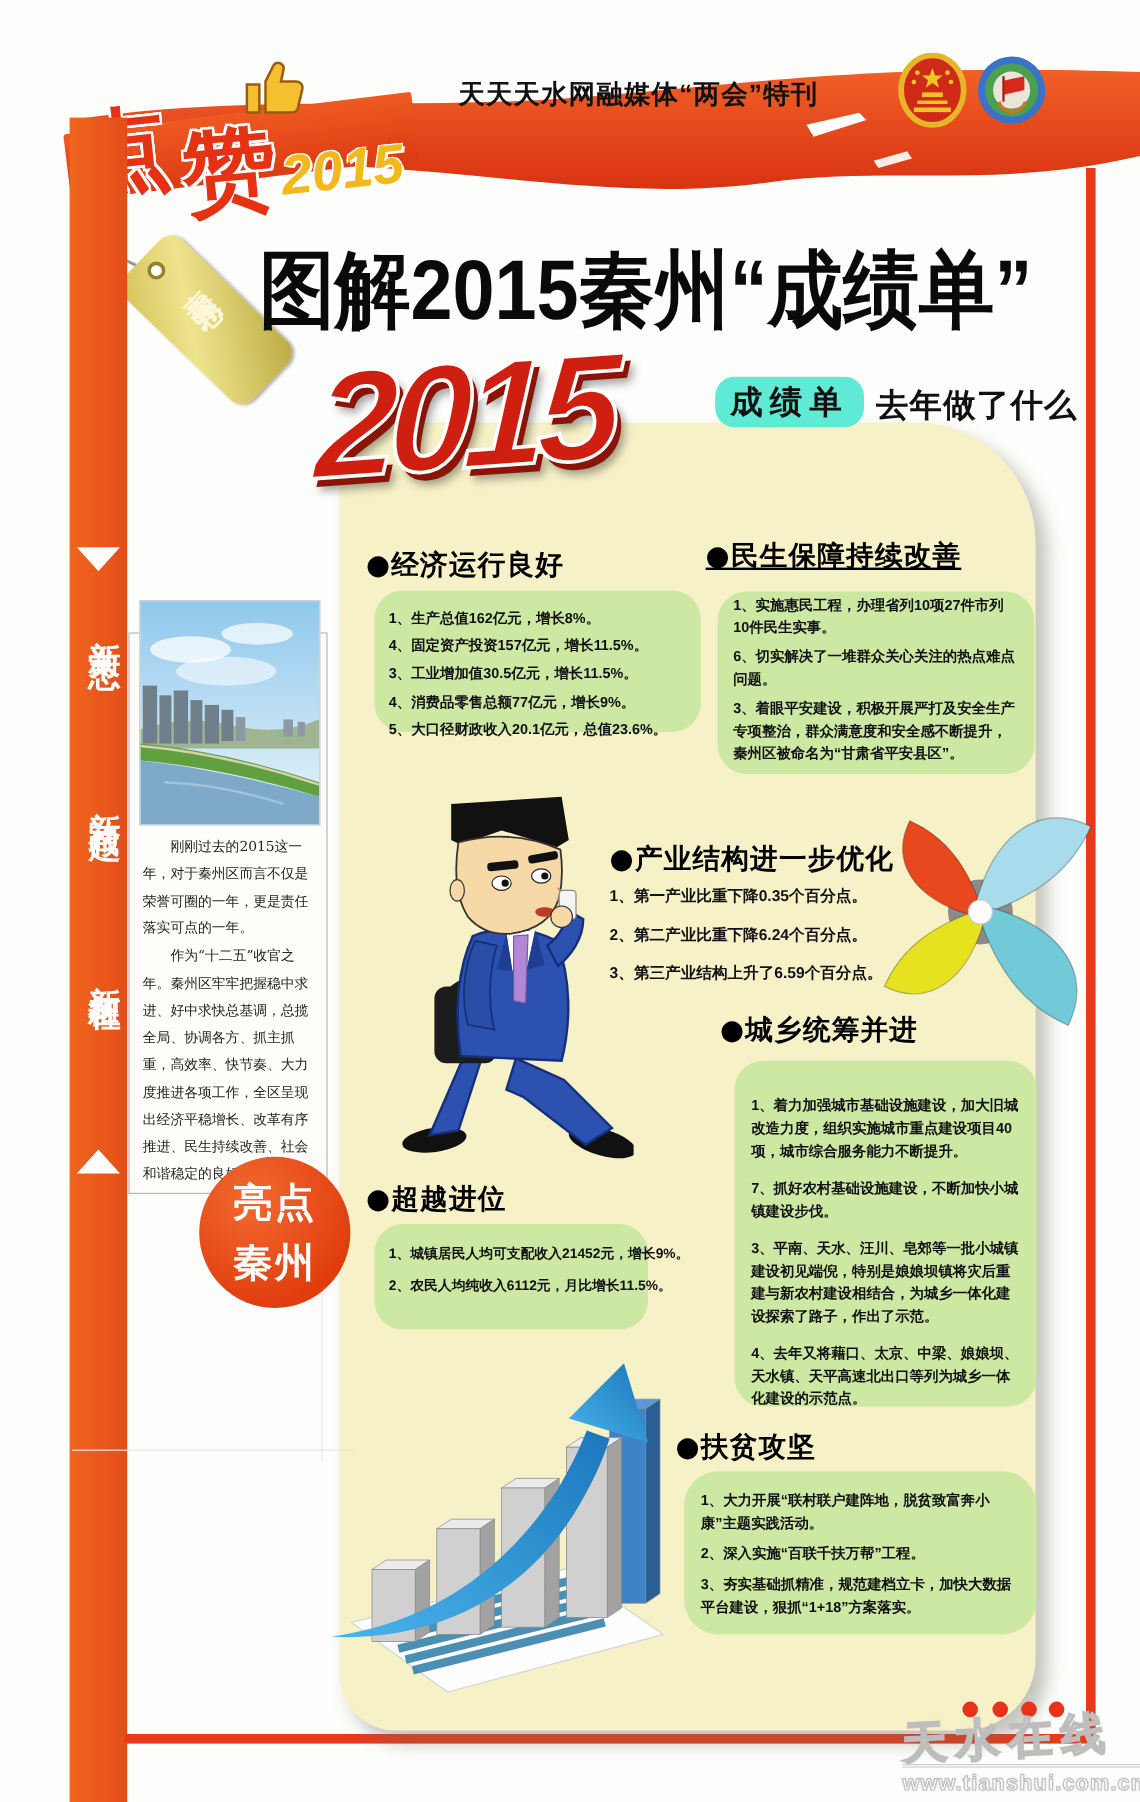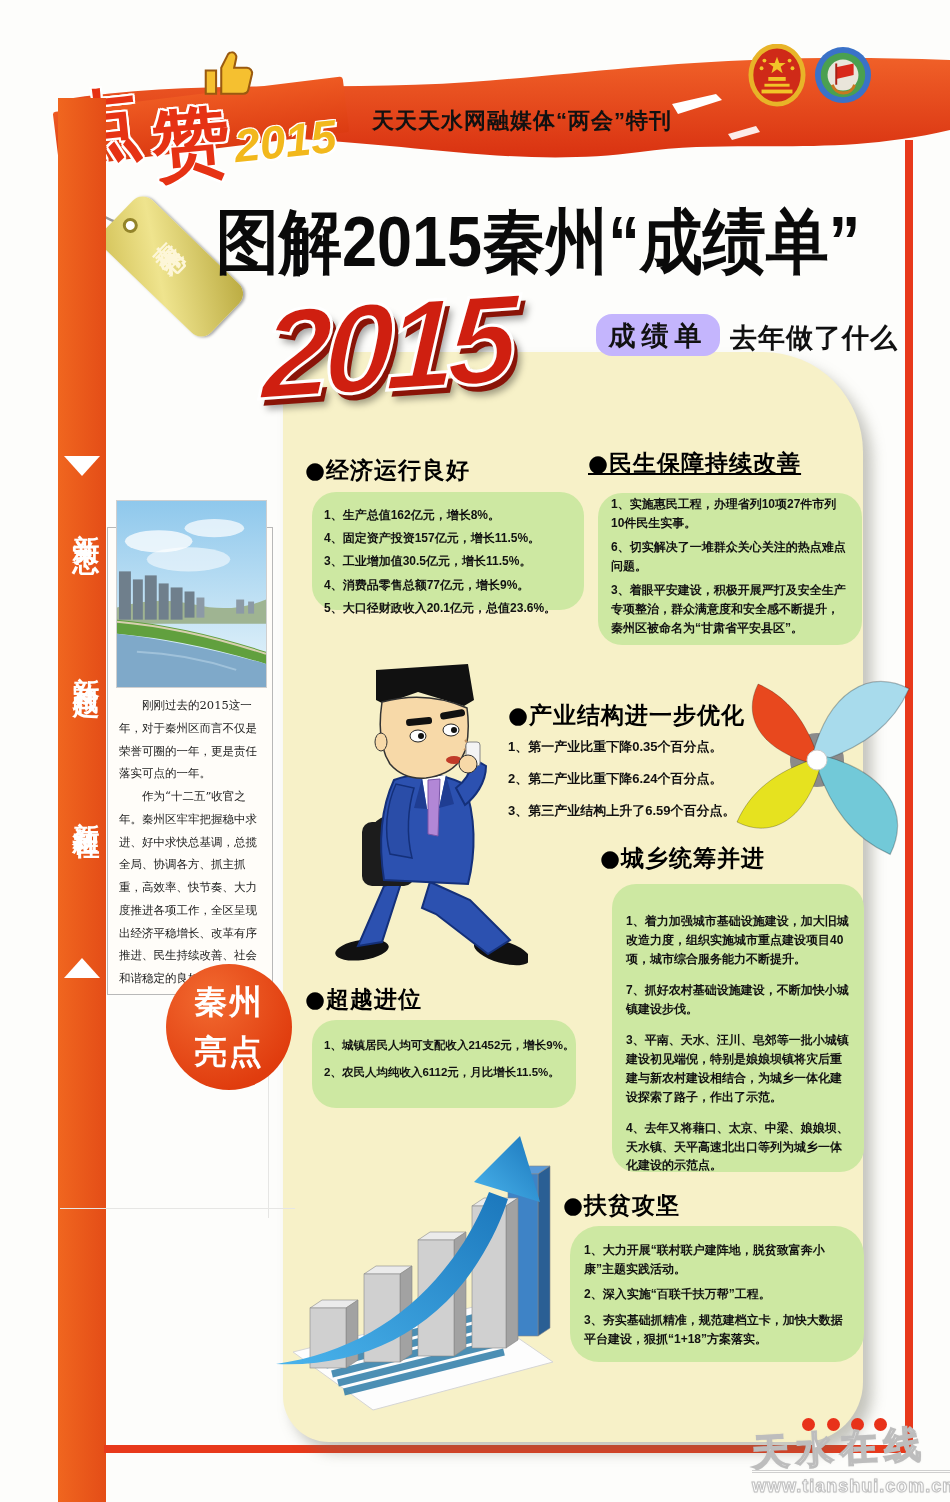--- a/index.html
+++ b/index.html
@@ -1,22 +1,22 @@
 <!DOCTYPE html>
 <html><head>
 <meta charset="utf-8">
 <style>
   html,body{margin:0;padding:0;}
   #page{position:relative;width:950px;height:1502px;background:#fdfdfb;overflow:hidden;
         font-family:"Liberation Sans",sans-serif;color:#111;}
   .abs{position:absolute;}
 
   
-  .masthead{left:372px;top:64px;font-size:22px;font-weight:900;letter-spacing:1px;color:#111;
-            font-family:"Liberation Sans",sans-serif;margin-top:42px;}
+  .masthead{left:382px;top:64px;font-size:22px;font-weight:900;letter-spacing:1px;color:#111;
+            font-family:"Liberation Sans",sans-serif;}
   .wave{left:0;top:26px;width:950px;height:150px;}
   .emblem{top:44px;width:58px;height:66px;}
   .emblem-nat{left:748px;}
   .emblem-cppcc{left:814px;}
 
   
   .logo-band{left:55px;top:94px;width:292px;height:56px;background:linear-gradient(#ee5a22,#dc3b12);
              transform:rotate(-7deg);border-radius:3px;}
   .dz-char{font-family:"DejaVu Serif",serif;font-weight:900;color:#e63214;line-height:1;
            text-shadow:-2px -2px 0 #fff,2px -2px 0 #fff,-2px 2px 0 #fff,2px 2px 0 #fff,
@@ -54,39 +54,39 @@
   .main-title{left:216px;top:194px;font-size:63px;font-weight:900;white-space:nowrap;
               transform:scaleY(1.12);transform-origin:left top;color:#0a0a0a;}
 
   
   .y3d{left:262px;top:284px;font-size:126px;font-weight:900;font-style:italic;line-height:1;
        color:#cf1f10;-webkit-text-stroke:3px #fff;letter-spacing:-8px;
        text-shadow:5px 7px 0 #8a1408,8px 11px 7px rgba(0,0,0,.35);
        transform:rotate(-4deg) skewX(-6deg);}
   .cream{left:283px;top:352px;width:580px;height:1090px;background:#f7f1c8;
          border-radius:26px 100px 60px 46px;box-shadow:9px 10px 14px rgba(110,110,95,.4);}
-  .tab{left:596px;top:314px;width:124px;height:42px;background:#c4b5fd;border-radius:16px;
+  .tab{left:596px;top:314px;width:124px;height:42px;background:#5eead4;border-radius:16px;
        text-align:center;line-height:44px;font-family:"DejaVu Serif",serif;font-size:27px;
        letter-spacing:6px;font-weight:600;}
   .question{left:730px;top:320px;font-size:27px;font-weight:900;letter-spacing:1px;}
 
   
   .sec-h{font-family:"DejaVu Serif",serif;font-weight:900;font-size:23px;color:#000;
          letter-spacing:1px;white-space:nowrap;text-align:center;}
   .h-econ{left:305px;top:455px;} .h-live{left:588px;top:448px;text-decoration:underline;}
   .h-ind{left:508px;top:700px;}  .h-urb{left:600px;top:843px;}
   .h-sur{left:305px;top:984px;}  .h-pov{left:563px;top:1190px;}
   .gbox{background:#cde8a2;border-radius:24px;box-sizing:border-box;color:#111;font-weight:700;}
   .gbox .it{margin-bottom:6px;}
   .g-econ{left:312px;top:492px;width:272px;height:118px;padding:15px 12px;font-size:12px;line-height:1.35;}
   .g-econ .it{white-space:nowrap;margin-bottom:7px;}
   .g-live{left:598px;top:493px;width:264px;height:152px;padding:2px 13px;font-size:12px;line-height:1.55;}
   .g-urb{left:612px;top:884px;width:252px;height:288px;padding:16px 14px;font-size:12px;line-height:1.58;}
   .g-urb .it{margin-bottom:4px;margin-top:12px;}
-  .g-sur{left:312px;top:1020px;width:264px;height:88px;padding:18px 12px;font-size:11.5px;line-height:1.3;}
+  .g-sur{left:312px;top:1020px;width:228px;height:88px;padding:18px 12px;font-size:11.5px;line-height:1.3;}
   .g-sur .it{white-space:nowrap;margin-bottom:12px;}
   .g-pov{left:570px;top:1226px;width:294px;height:136px;padding:15px 14px;font-size:12px;line-height:1.6;border-radius:29px;}
   .ind-list{left:508px;top:738px;width:290px;}
   .ind-list .it{font-weight:700;font-size:13px;margin-bottom:14px;white-space:nowrap;}
 
   
   .intro-frame{left:107px;top:527px;width:164px;height:466px;border:1px solid #b8b8b8;background:#fffdf9;}
   .photo{left:116px;top:500px;width:149px;height:186px;border:1px solid #cfcfcf;background:#cfe6f2;}
   .intro-text{left:119px;top:694px;width:147px;font-family:"DejaVu Serif",serif;font-size:11.5px;
               line-height:1.98;color:#222;}
@@ -259,22 +259,22 @@
   </svg>
   <div class="abs intro-text">
     <p>刚刚过去的2015这一年，对于秦州区而言不仅是荣誉可圈的一年，更是责任落实可点的一年。</p>
     <p>作为“十二五”收官之年。秦州区牢牢把握稳中求进、好中求快总基调，总揽全局、协调各方、抓主抓重，高效率、快节奏、大力度推进各项工作，全区呈现出经济平稳增长、改革有序推进、民生持续改善、社会和谐稳定的良好局面。</p>
   </div>
 
   <div class="abs gridline" style="left:268px;top:992px;width:1px;height:226px;"></div>
   <div class="abs gridline" style="left:60px;top:1208px;width:235px;height:1px;"></div>
 
   <div class="abs badge">
+    <div>亮点</div>
     <div>秦州</div>
-    <div>亮点</div>
   </div>
 
   <svg class="abs man" viewBox="0 0 210 310">
     <ellipse cx="44" cy="294" rx="27" ry="10" fill="#111" transform="rotate(-8 44 294)"></ellipse>
     <ellipse cx="184" cy="296" rx="29" ry="11" fill="#111" transform="rotate(16 184 296)"></ellipse>
     <polygon points="84,224 64,286 40,290 66,230" fill="#2c51b0" stroke="#14307a" stroke-width="2"></polygon>
     <path d="M112,226 L152,244 L192,284 L170,298 L118,258 L104,252 Z" fill="#2c51b0" stroke="#14307a" stroke-width="2"></path>
     <rect x="44" y="166" width="52" height="64" rx="10" fill="#1c1c1c"></rect>
     <path d="M58,170 q12,-14 26,0" stroke="#1c1c1c" stroke-width="6" fill="none"></path>
     <path d="M76,124 C64,150 60,185 66,224 L150,228 C158,196 158,160 146,128 C122,116 96,116 76,124 Z" fill="#2c51b0" stroke="#14307a" stroke-width="2"></path>

